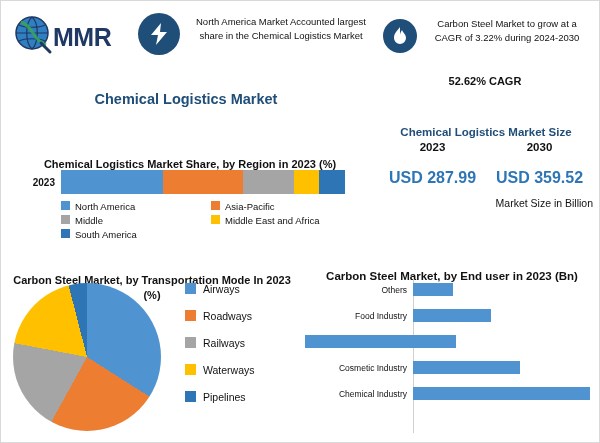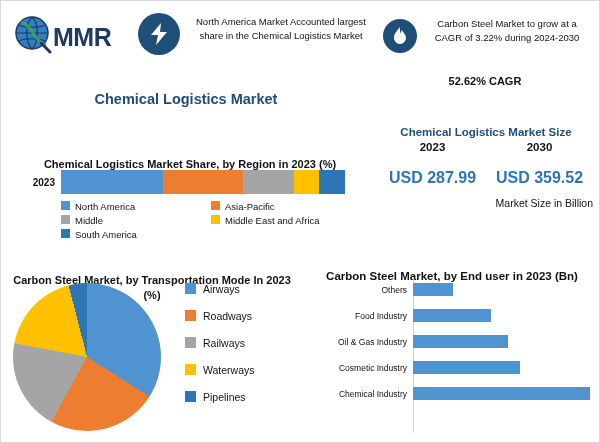--- a/index.html
+++ b/index.html
@@ -346,21 +346,20 @@
           <div class="hbar-fill" style="width:22%;"></div>
         </div>
       </div>
       <div class="hbar-row">
         <div class="hbar-label">Food Industry</div>
         <div class="hbar-track">
           <div class="hbar-fill" style="width:43%;"></div>
         </div>
       </div>
       <div class="hbar-row">
-        <div class="hbar-label">Oil &amp; Gas Industry</div>
         <div class="hbar-track">
           <div class="hbar-fill" style="width:52%;"></div>
         </div>
       </div>
       <div class="hbar-row">
         <div class="hbar-label">Cosmetic Industry</div>
         <div class="hbar-track">
           <div class="hbar-fill" style="width:59%;"></div>
         </div>
       </div>

